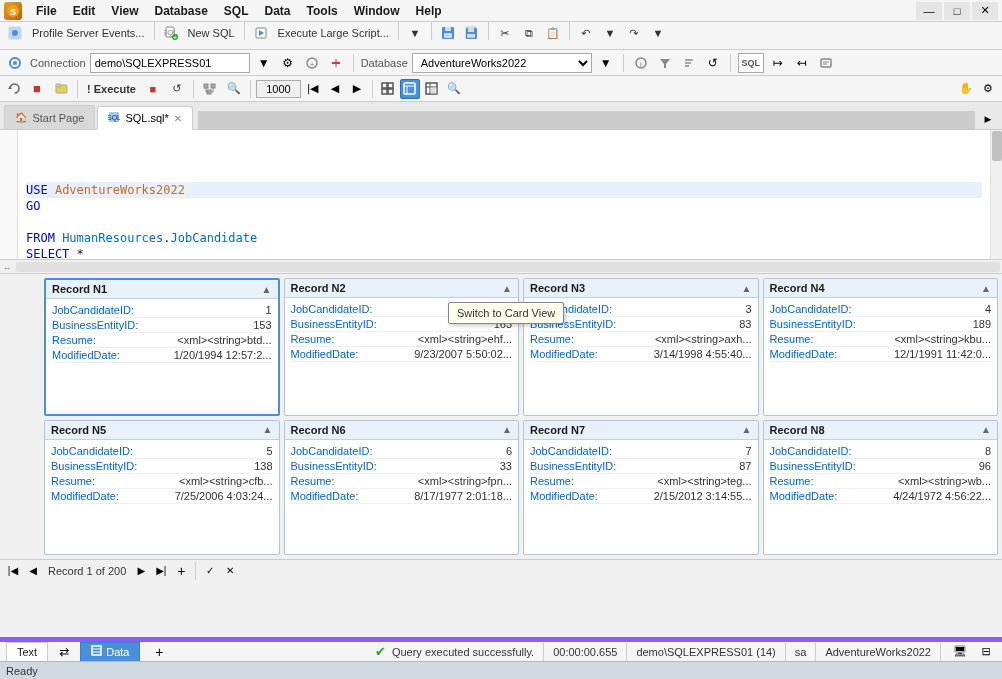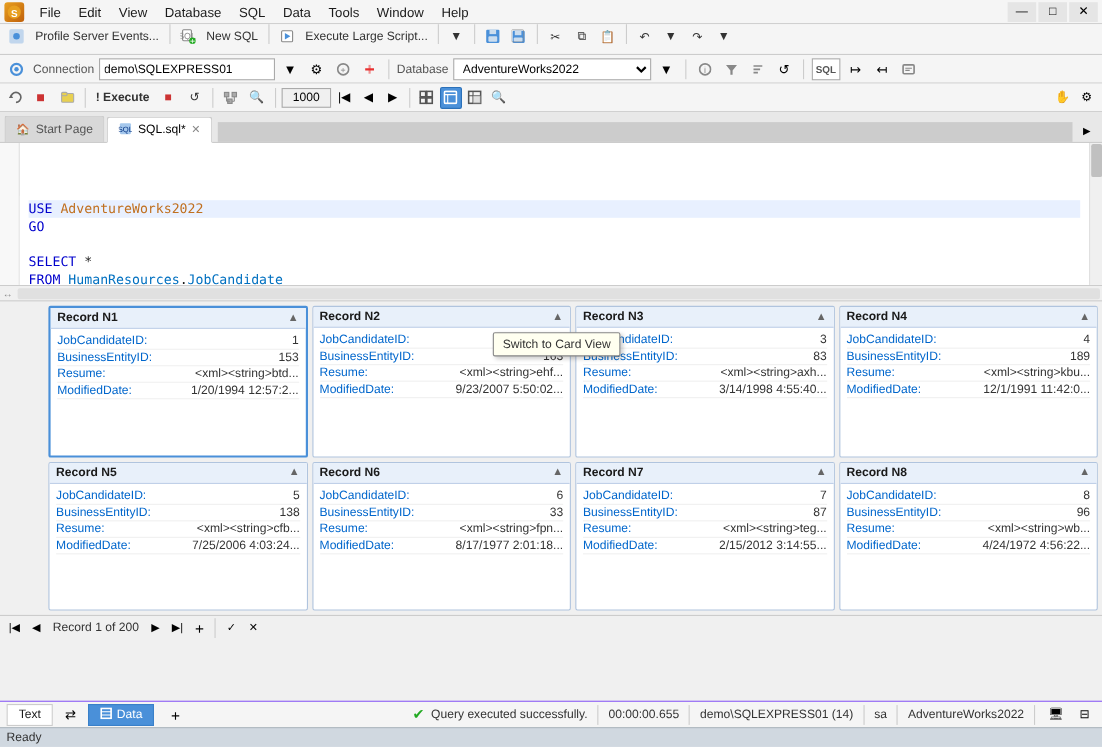--- a/index.html
+++ b/index.html
@@ -1,21 +1,21 @@
 <!DOCTYPE html>
 <html><head>
   <meta charset="utf-8">
   <style>
     * { box-sizing: border-box; margin: 0; padding: 0; }
     body { font-family: 'Segoe UI', Arial, sans-serif; font-size: 12px; background: #f0f0f0; color: #1a1a1a; overflow: hidden; width: 1002px; height: 679px; }
 
     
     .menu-bar { background: #f5f5f5; border-bottom: 1px solid #ccc; display: flex; align-items: center; height: 22px; padding: 0 4px; }
     .menu-bar .app-icon { width: 18px; height: 18px; background: linear-gradient(135deg, #e8a020 0%, #c0600a 100%); border-radius: 3px; margin-right: 6px; display: flex; align-items: center; justify-content: center; color: white; font-size: 10px; font-weight: bold; }
-    .menu-bar .menu-item { padding: 2px 8px; cursor: pointer; font-size: 12px; }
+    .menu-bar .menu-item { padding: 2px 8px; cursor: pointer; font-size: 12px; font-weight: bold; }
     .menu-bar .spacer { flex: 1; }
     .menu-bar .window-controls { display: flex; gap: 2px; }
     .window-btn { width: 26px; height: 18px; border: none; cursor: pointer; font-size: 11px; background: #e5e5e5; display: flex; align-items: center; justify-content: center; }
 
     
     .toolbar { background: #f5f5f5; border-bottom: 1px solid #ccc; display: flex; height: 28px; padding: 0 4px; gap: 2px; }
     .toolbar-btn { height: 22px; min-width: 22px; border: 1px solid transparent; background: transparent; cursor: pointer; display: flex; align-items: center; justify-content: center; font-size: 11px; padding: 0 3px; border-radius: 2px; color: #333; }
     .toolbar-sep { width: 1px; height: 18px; background: #ccc; margin: 0 3px; }
 
     
@@ -55,21 +55,21 @@
     .records-grid { display: grid; grid-template-columns: 1fr 1fr 1fr 1fr; gap: 4px; padding: 4px; height: calc(100% - 4px); overflow: hidden; margin-left: 40px; }
     .record-card { background: white; border: 1px solid #b0c4de; border-radius: 2px; overflow: hidden; }
     .record-card.highlighted { border: 2px solid #4a90d9; }
     .record-header { background: #e8f0fa; border-bottom: 1px solid #c0d0e8; padding: 3px 6px; display: flex; justify-content: space-between; align-items: center; font-size: 11px; font-weight: 600; }
     .record-body { padding: 4px 6px; }
     .record-row { display: flex; justify-content: space-between; font-size: 11px; padding: 1px 0; border-bottom: 1px solid #f0f0f0; }
     .record-field { color: #0066cc; flex-shrink: 0; }
     .record-value { color: #333; text-align: right; overflow: hidden; text-overflow: ellipsis; white-space: nowrap; max-width: 60%; }
 
     
-    .status-bar { background: #f5f5f5; border-top: 1px solid #8b5cf6; height: 24px; display: flex; align-items: center; padding: 0 6px; gap: 6px; }
+    .status-bar { background: #f5f5f5; border-top: 5px solid #8b5cf6; height: 24px; display: flex; align-items: center; padding: 0 6px; gap: 6px; }
     .status-tab { height: 20px; padding: 0 10px; border: 1px solid #ccc; background: white; cursor: pointer; font-size: 11px; display: flex; align-items: center; gap: 4px; }
     .status-tab.active { background: #4a90d9; color: white; border-color: #3a80c9; }
     .status-spacer { flex: 1; }
     .status-item { font-size: 11px; color: #333; }
     .status-icon-btn { height: 20px; width: 20px; border: 1px solid transparent; background: transparent; cursor: pointer; display: flex; align-items: center; justify-content: center; font-size: 11px; }
 
     
     .record-nav { background: #f0f0f0; border-top: 1px solid #ccc; height: 22px; display: flex; align-items: center; padding: 0 4px; gap: 2px; }
     .nav-btn { height: 18px; width: 18px; background: transparent; border: 1px solid transparent; cursor: pointer; font-size: 10px; display: flex; align-items: center; justify-content: center; border-radius: 2px; }
     .record-info { font-size: 11px; color: #333; margin: 0 4px; }
@@ -330,22 +330,22 @@
       <div>&nbsp;</div>
       <div>&nbsp;</div>
       <div>&nbsp;</div>
       <div>&nbsp;</div>
       <div>&nbsp;</div>
     </div>
     <div class="sql-content" style="flex:1; background: white; margin-top: 48px;">
       <div class="sql-line highlighted"><span class="sql-keyword">USE</span> <span style="color:#c07020;">AdventureWorks2022</span></div>
       <div class="sql-line"><span class="sql-keyword">GO</span></div>
       <div class="sql-line">&nbsp;</div>
+      <div class="sql-line"><span class="sql-keyword">FROM</span> <span class="sql-blue">HumanResources</span>.<span class="sql-blue">JobCandidate</span></div>
       <div class="sql-line"><span class="sql-keyword">SELECT</span> *</div>
-      <div class="sql-line"><span class="sql-keyword">FROM</span> <span class="sql-blue">HumanResources</span>.<span class="sql-blue">JobCandidate</span></div>
     </div>
     <div class="sql-vert-scroll">
       <div class="scroll-thumb"></div>
     </div>
   </div>
 
   <div class="h-scroll">
     <div style="width:14px; height:10px; background:transparent; display:flex; align-items:center; justify-content:center;">
       <span style="font-size:9px; color:#888; cursor:pointer;">↔</span>
     </div>

